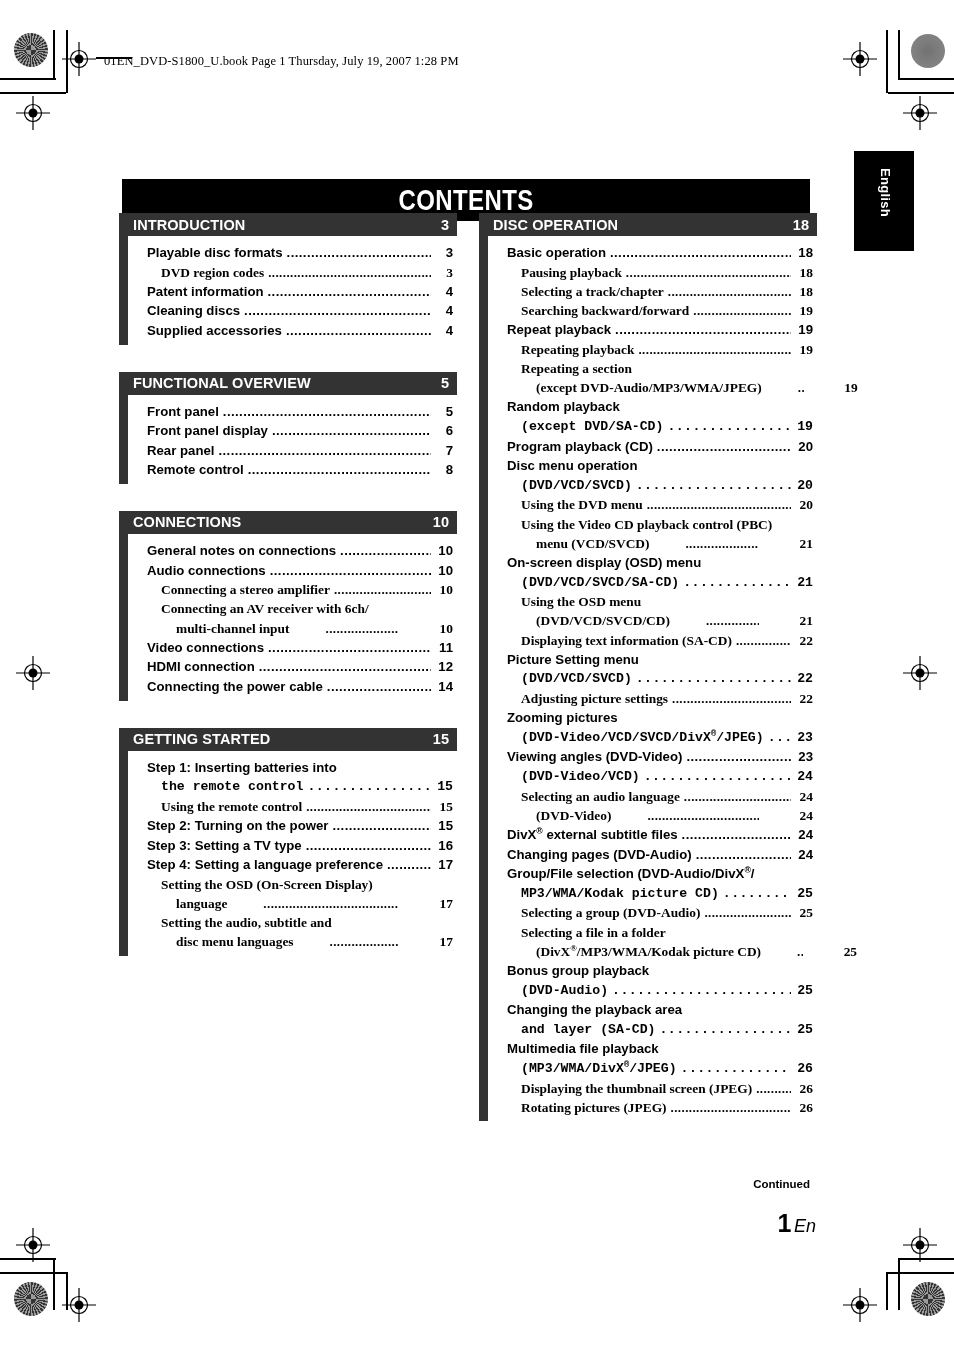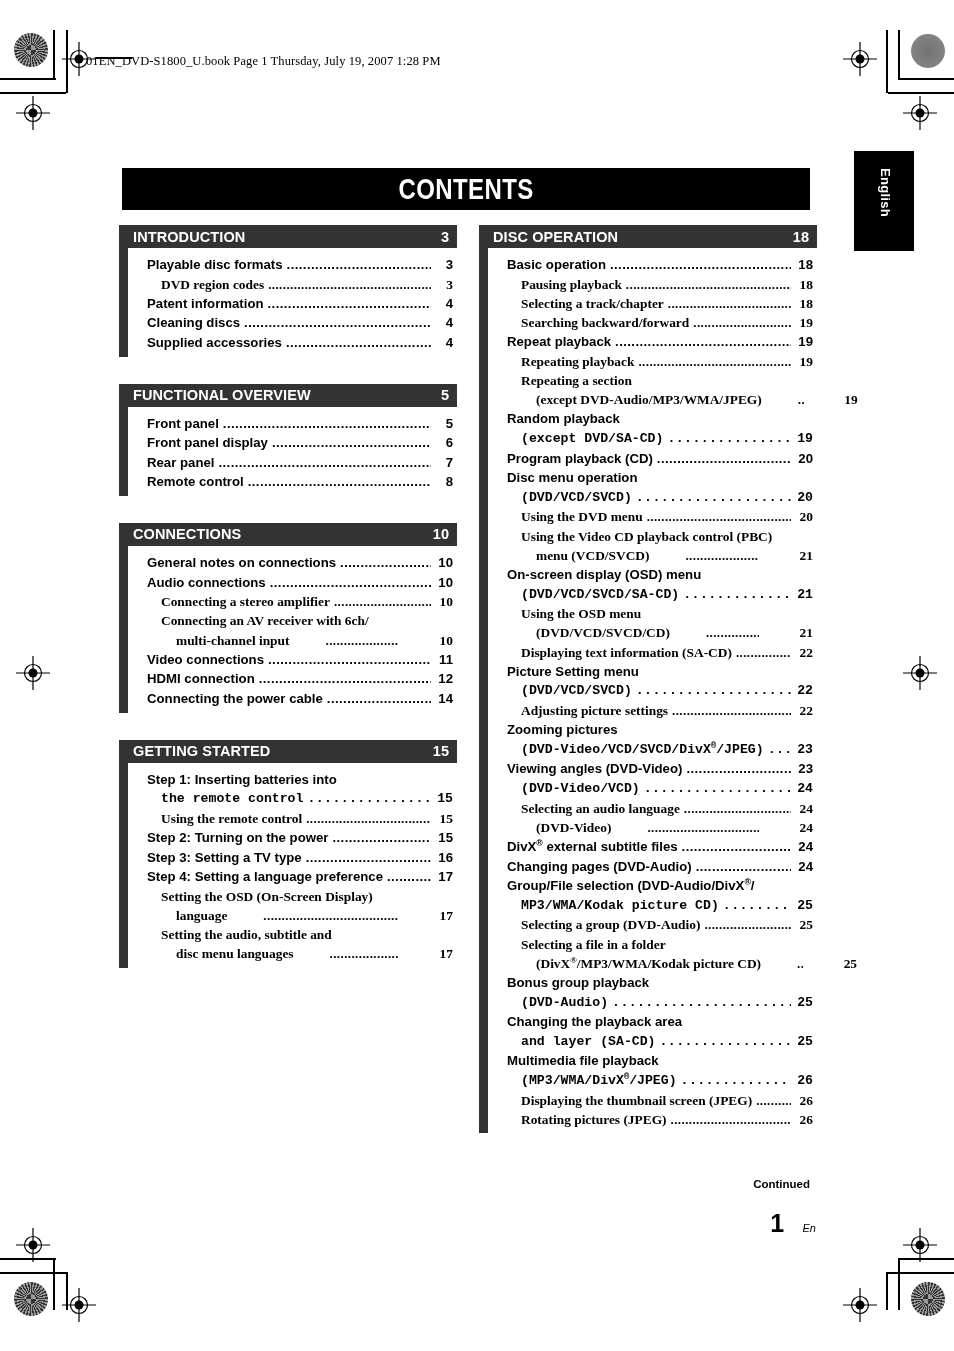--- a/index.html
+++ b/index.html
@@ -37,34 +37,34 @@
   }
   .dot-circle.solid {
     background: #6a6a6a;
     background-image:
        radial-gradient(circle at 50% 50%, #5a5a5a 0%, #767676 100%);
   }
 
   
   .file-header {
     position: absolute;
-    left: 86px;
+    left: 104px;
     top: 54px;
     font-family: "Liberation Serif", serif;
     font-size: 12.5px;
     color: #000;
     white-space: nowrap;
     letter-spacing: .1px;
   }
 
   
   .contents-banner {
     position: absolute;
     left: 122px;
-    top: 168px;
+    top: 179px;
     width: 688px;
     height: 42px;
     background: #000;
     color: #fff;
   }
   .contents-banner span {
     display: block;
     text-align: center;
     font-size: 30px;
     font-weight: bold;
@@ -92,21 +92,21 @@
     transform-origin: left top;
     position: absolute;
     left: 39px;
     top: 17px;
     letter-spacing: .3px;
   }
 
   
   .col {
     position: absolute;
-    top: 225px;
+    top: 213px;
     width: 338px;
   }
   .col-left  { left: 119px; }
   .col-right { left: 479px; }
 
   
   .section {
     position: relative;
     margin-bottom: 27px;
   }
@@ -222,22 +222,22 @@
     color: #000;
   }
   .pagenum .num {
     font-size: 25px;
     font-weight: bold;
     letter-spacing: -.5px;
   }
   .pagenum .en {
     font-family: Liberation Sans, sans-serif;
     font-style: italic;
-    font-size: 11px;
-    margin-left: 19px;
+    font-size: 18px;
+    margin-left: 3px;
   }
 </style>
 </head>
 <body>
 
 <div>
 
   <div class="mark-line" style="left:0;top:78px;width:56px;height:2px;"></div>
   <div class="mark-line" style="left:0;top:92px;width:66px;height:2px;"></div>
   <div class="mark-line" style="left:53px;top:30px;width:2px;height:50px;"></div>

